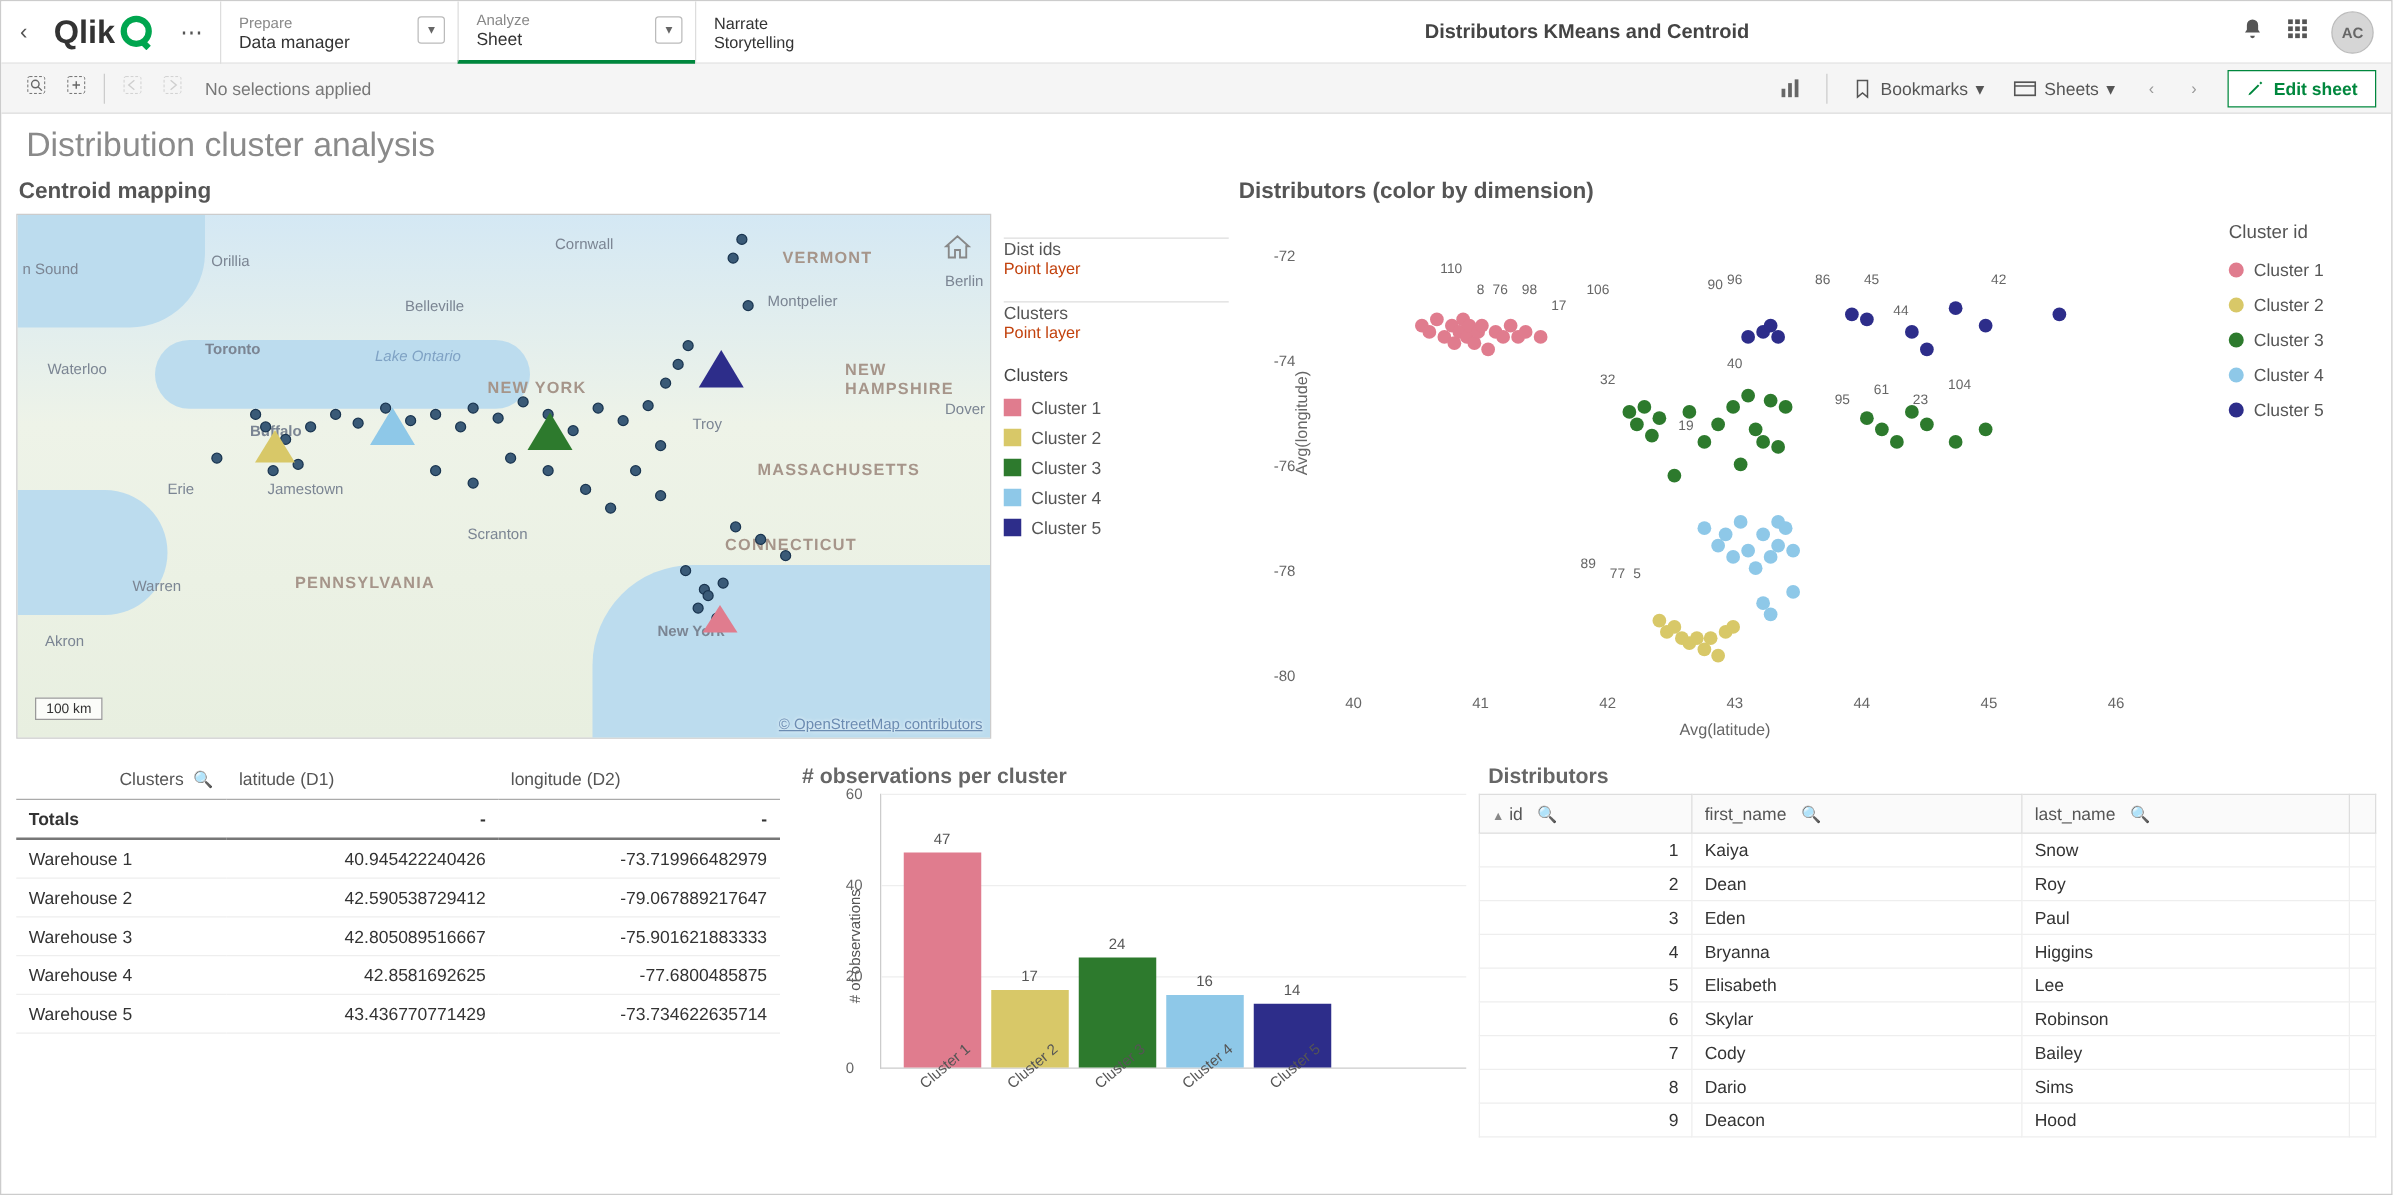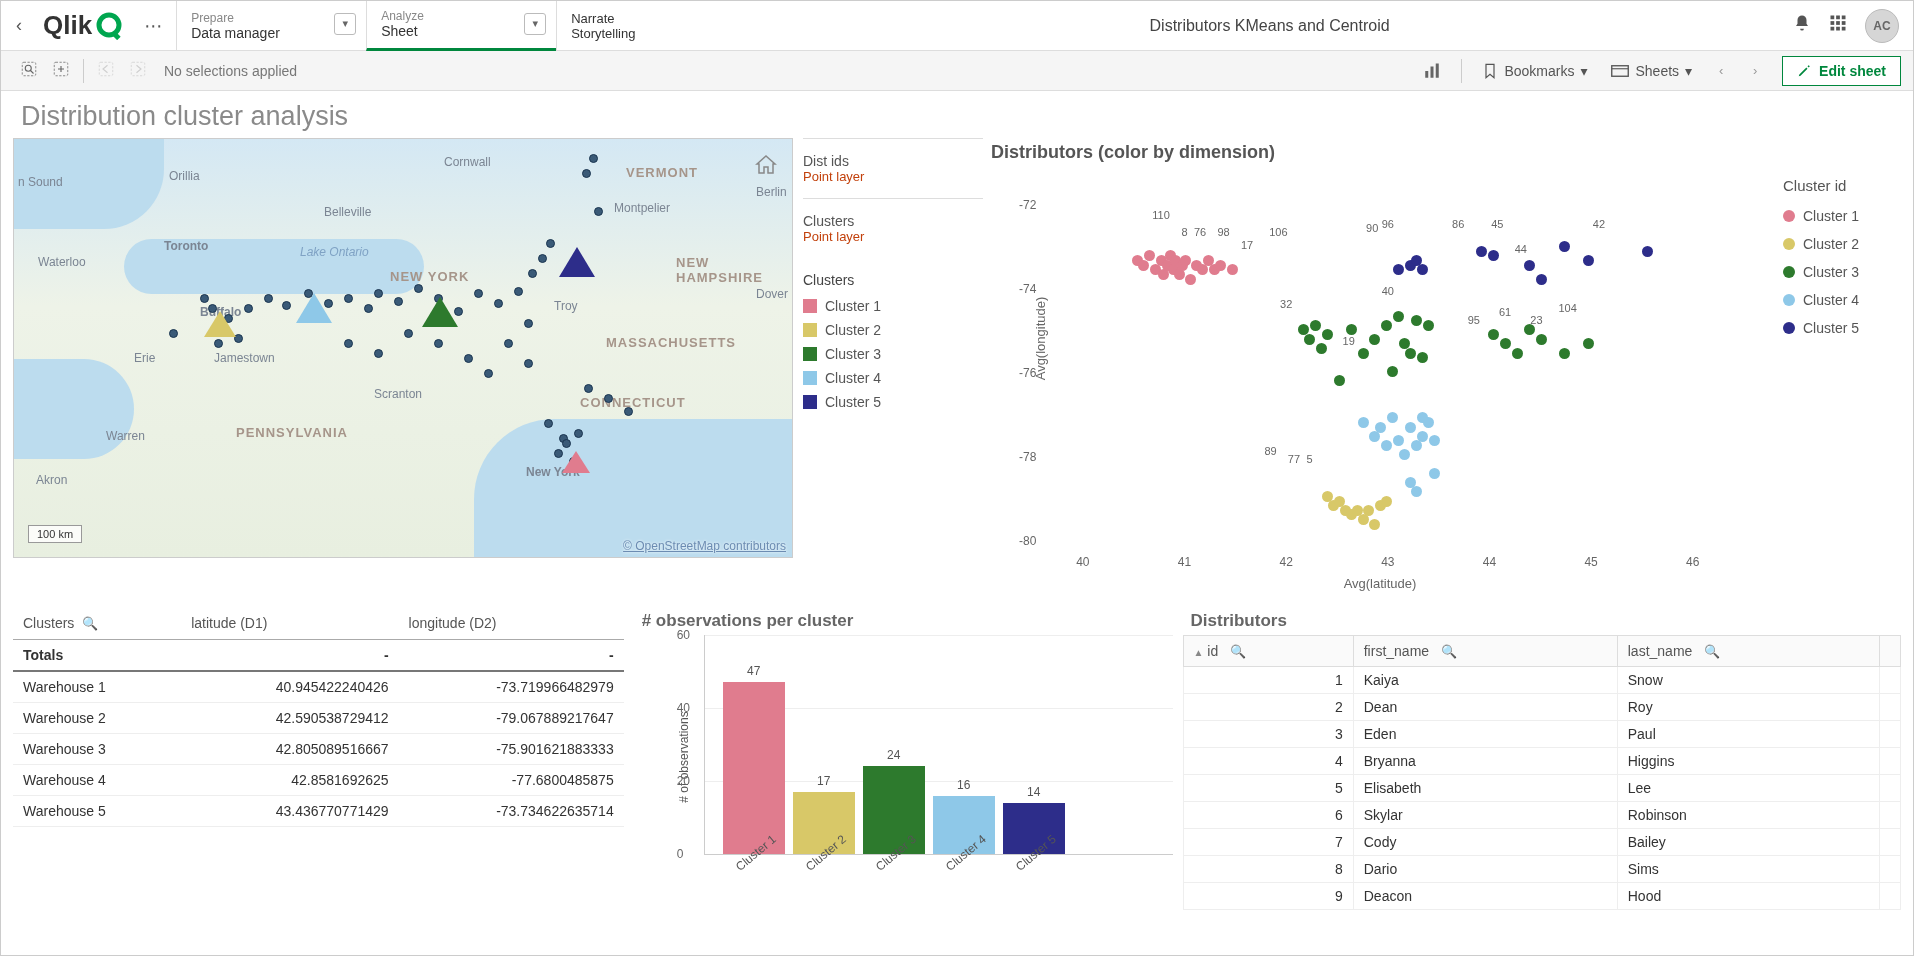--- a/index.html
+++ b/index.html
@@ -10,21 +10,21 @@
 .back-btn { width: 36px; text-align: center; font-size: 18px; color: #555; cursor: pointer; }
 .logo { font-size: 26px; font-weight: 700; color: #333; padding: 0 6px; display: flex; align-items: center; }
 .logo svg { margin-left: 4px; }
 .more-btn { padding: 0 14px; font-size: 18px; color: #555; cursor: pointer; }
 .nav-item { border-left: 1px solid #ddd; padding: 6px 14px; min-width: 190px; position: relative; height: 50px; display: flex; flex-direction: column; justify-content: center; }
 .nav-item .label-top { font-size: 12px; color: #888; }
 .nav-item .label-bottom { font-size: 14px; color: #333; font-weight: 400; }
 .nav-item.active { border-bottom: 3px solid #00873d; }
 .nav-chevron { position: absolute; right: 10px; top: 12px; width: 22px; height: 22px; border: 1px solid #bbb; border-radius: 3px; display: flex; align-items: center; justify-content: center; font-size: 11px; color: #666; }
 .nav-storytelling { border-left: 1px solid #ddd; padding: 6px 14px; min-width: 190px; height: 50px; display: flex; flex-direction: column; justify-content: center; }
-.app-title { flex: 1; text-align: center; font-weight: 400; font-size: 16px; color: #444; }
+.app-title { flex: 1; text-align: center; font-weight: 700; font-size: 16px; color: #444; }
 .top-right { display: flex; align-items: center; gap: 18px; padding-right: 14px; }
 .top-right .icon { font-size: 18px; color: #555; cursor: pointer; }
 .avatar { width: 34px; height: 34px; border-radius: 50%; background: #d6d6d6; display: flex; align-items: center; justify-content: center; font-size: 12px; font-weight: 600; color: #666; border: 1px solid #bbb; }
 
 
 .sel-bar { display: flex; align-items: center; height: 40px; background: #f5f5f5; border-bottom: 1px solid #ddd; padding: 0 12px; }
 .sel-bar .ico { width: 32px; text-align: center; color: #666; font-size: 16px; cursor: pointer; }
 .sel-bar .ico.disabled { opacity: 0.35; }
 .sel-bar .divider { width: 1px; height: 24px; background: #ccc; margin: 0 6px; }
 .sel-text { color: #777; font-size: 14px; margin-left: 10px; }
@@ -45,21 +45,21 @@
 .map-canvas { width: 780px; height: 420px; position: relative; background: linear-gradient(180deg,#d4e8f4 0%, #eef3e8 40%, #e8efe0 100%); border: 1px solid #ccc; overflow: hidden; }
 .water { position: absolute; background: #bcdcee; }
 .land-label { position: absolute; font-size: 12px; color: #7b8593; }
 .state-label { position: absolute; font-size: 13px; font-weight: 700; color: #a6958a; letter-spacing: 1px; }
 .tri { position: absolute; width: 0; height: 0; }
 .dot { position: absolute; width: 9px; height: 9px; border-radius: 50%; background: #3a5a77; border: 1px solid #1a3550; }
 .scale-bar { position: absolute; left: 14px; bottom: 14px; background: rgba(255,255,255,0.8); border: 1px solid #999; font-size: 11px; padding: 2px 8px; }
 .attrib { position: absolute; right: 6px; bottom: 4px; font-size: 12px; color: #6c8cb2; text-decoration: underline; text-shadow: 0 0 3px #fff; }
 .home-icon { position: absolute; right: 14px; top: 14px; color: #888; font-size: 22px; }
 .map-legend { width: 190px; padding-left: 10px; font-size: 14px; color: #555; }
-.map-legend .leg-group { border-top: 1px solid #ddd; padding: 14px 0; }
+.map-legend .leg-group { border-top: 1px solid #ddd; padding: 0 0; margin-top: 19px; }
 .map-legend .leg-title { font-weight: 400; color: #555; }
 .map-legend .leg-sub { color: #c2410c; font-size: 13px; }
 .leg-item { display: flex; align-items: center; gap: 8px; padding: 4px 0; }
 .leg-sw { width: 14px; height: 14px; }
 
 
 .scatter-block { display: flex; }
 .scatter-canvas { flex: 1; height: 420px; position: relative; }
 .scatter-axis-y { position: absolute; left: 10px; top: 50%; transform: rotate(-90deg) translateX(50px); font-size: 13px; color: #666; }
 .scatter-axis-x { position: absolute; bottom: 0; left: 50%; transform: translateX(-50%); font-size: 13px; color: #666; }
@@ -73,21 +73,21 @@
 .sl-item { display: flex; align-items: center; gap: 8px; padding: 6px 0; }
 .sl-sw { width: 12px; height: 12px; border-radius: 50%; }
 
 
 .bottom-row { display: grid; grid-template-columns: 0.68fr 0.6fr 0.8fr; gap: 10px; padding: 0 12px; }
 .tbl-title { font-size: 17px; font-weight: 700; color: #666; padding: 4px 8px; }
 
 
 .ctable { width: 100%; border-collapse: collapse; font-size: 14px; }
 .ctable th { text-align: left; font-weight: 400; padding: 8px 10px; border-bottom: 1px solid #aaa; color: #555; }
-.ctable th:first-child { text-align: left; }
+.ctable th:first-child { text-align: right; }
 .ctable td { padding: 7px 10px; text-align: right; border-bottom: 1px solid #eee; }
 .ctable td:first-child { text-align: left; }
 .ctable .totals td { font-weight: 700; border-bottom: 2px solid #777; }
 .mag { font-size: 13px; color: #888; padding-left: 8px; }
 
 
 .barchart { position: relative; height: 290px; padding-left: 50px; }
 .bar-ylabel { position: absolute; left: 4px; top: 50%; transform: rotate(-90deg) translateX(30px); font-size: 12px; color: #555; }
 .bar-area { position: relative; height: 220px; border-left: 1px solid #ccc; border-bottom: 1px solid #ccc; margin-left: 20px; }
 .bar-tick { position: absolute; left: -28px; font-size: 12px; color: #666; transform: translateY(-50%); }
@@ -215,20 +215,21 @@
       <span>Edit sheet</span>
     </div>
   </div>
 </div>
 
 <div class="sheet-title">Distribution cluster analysis</div>
 
 <div class="grid">
 
   <div>
+    <div class="section-title">Centroid mapping</div>
     <div class="map-block">
       <div class="map-canvas">
 
         <div class="water" style="left:0;top:0;width:150px;height:90px;border-radius:0 0 60px 0"></div>
         <div class="water" style="left:110px;top:100px;width:300px;height:55px;border-radius:40px"></div>
         <div class="water" style="left:0;top:220px;width:120px;height:100px;border-radius:0 60px 60px 0"></div>
         <div class="water" style="left:460px;top:280px;width:320px;height:140px;border-radius:80px 0 0 0"></div>
 
         <div class="land-label" style="left:4px;top:36px">n Sound</div>
         <div class="land-label" style="left:155px;top:30px">Orillia</div>

